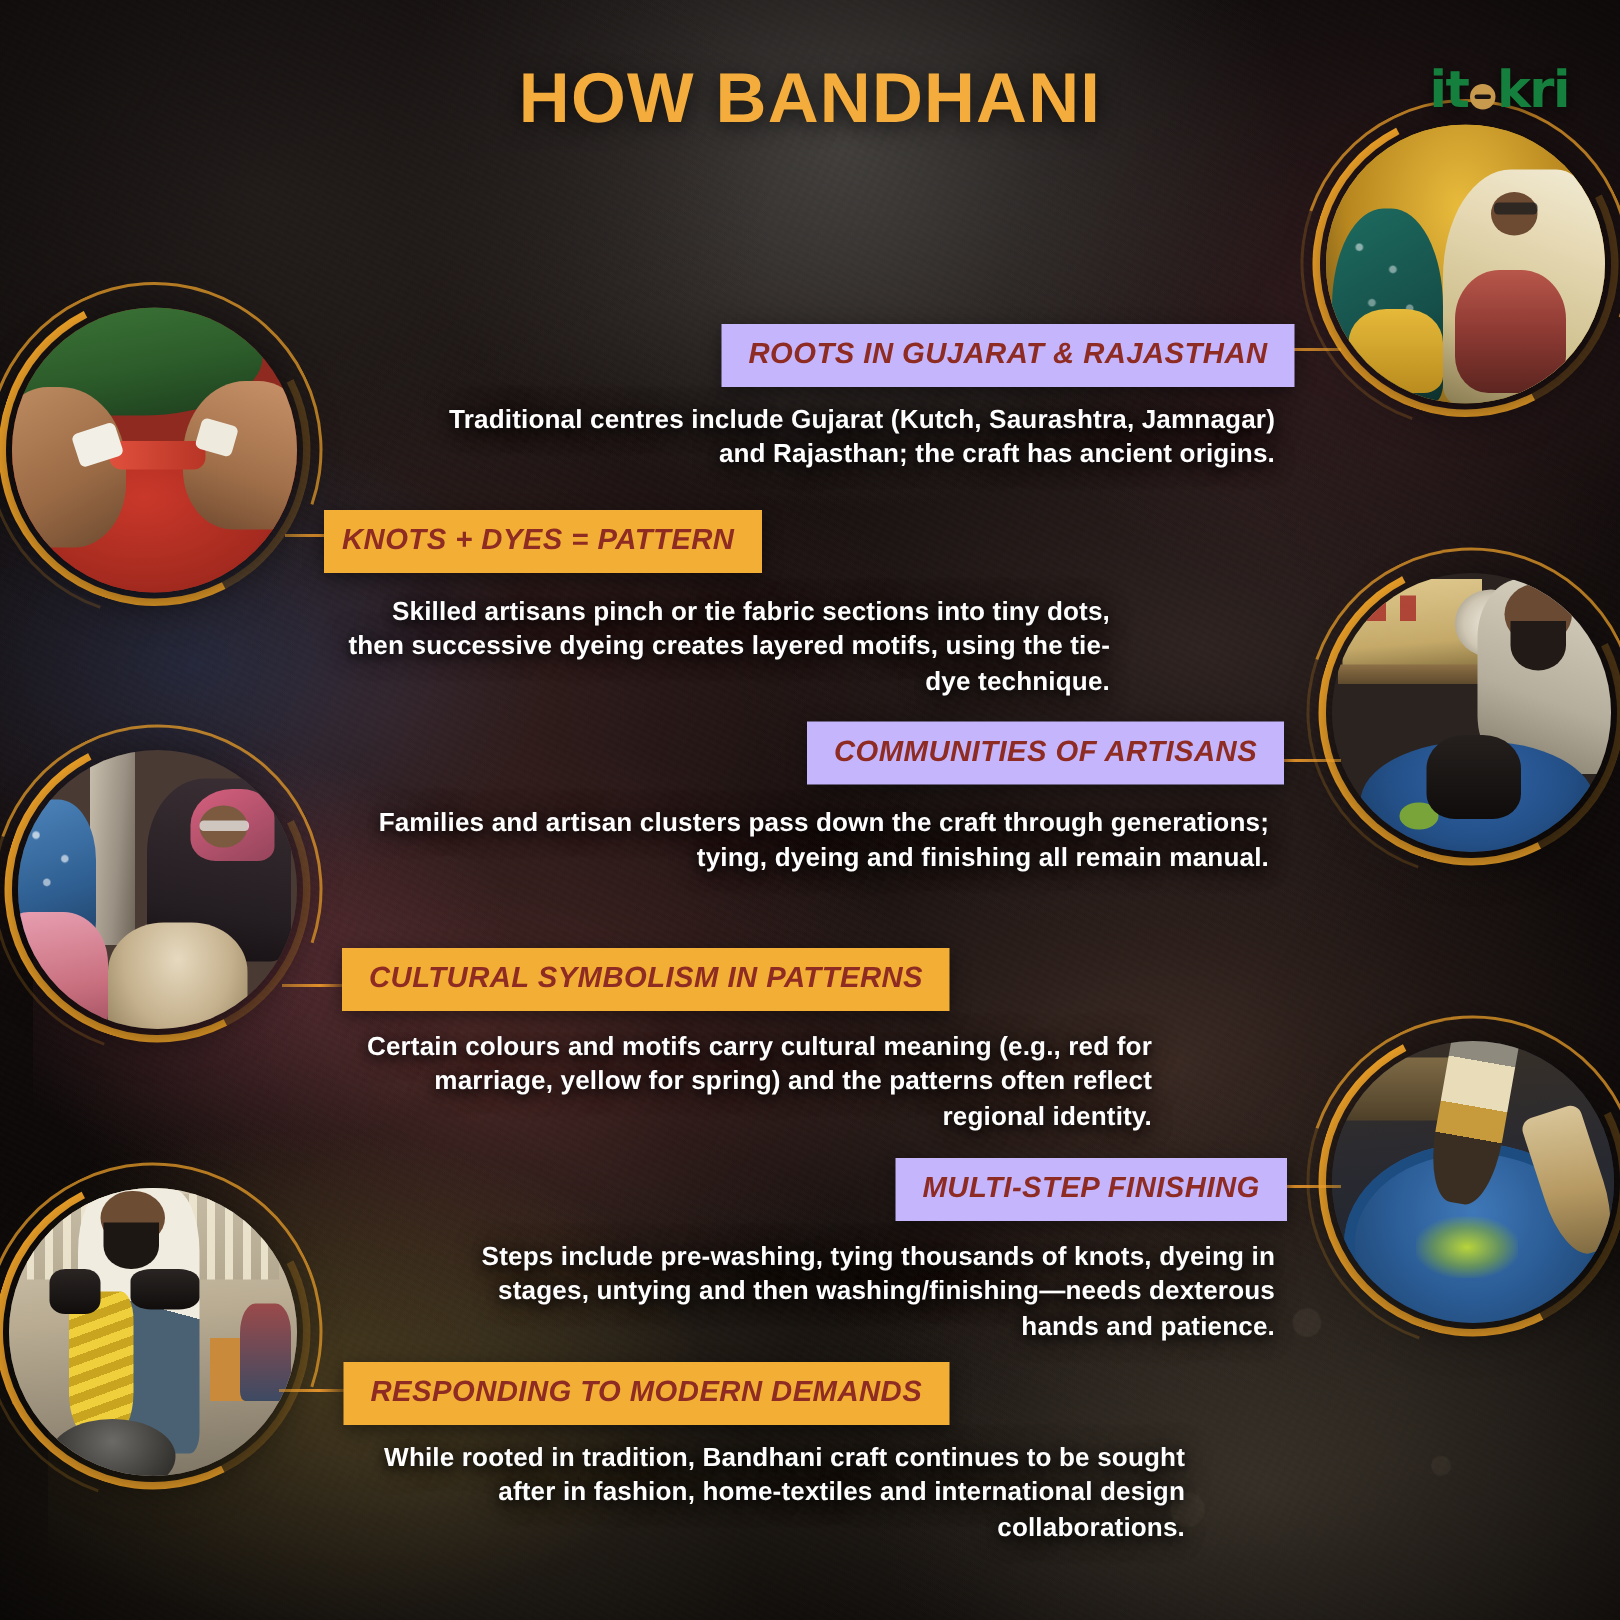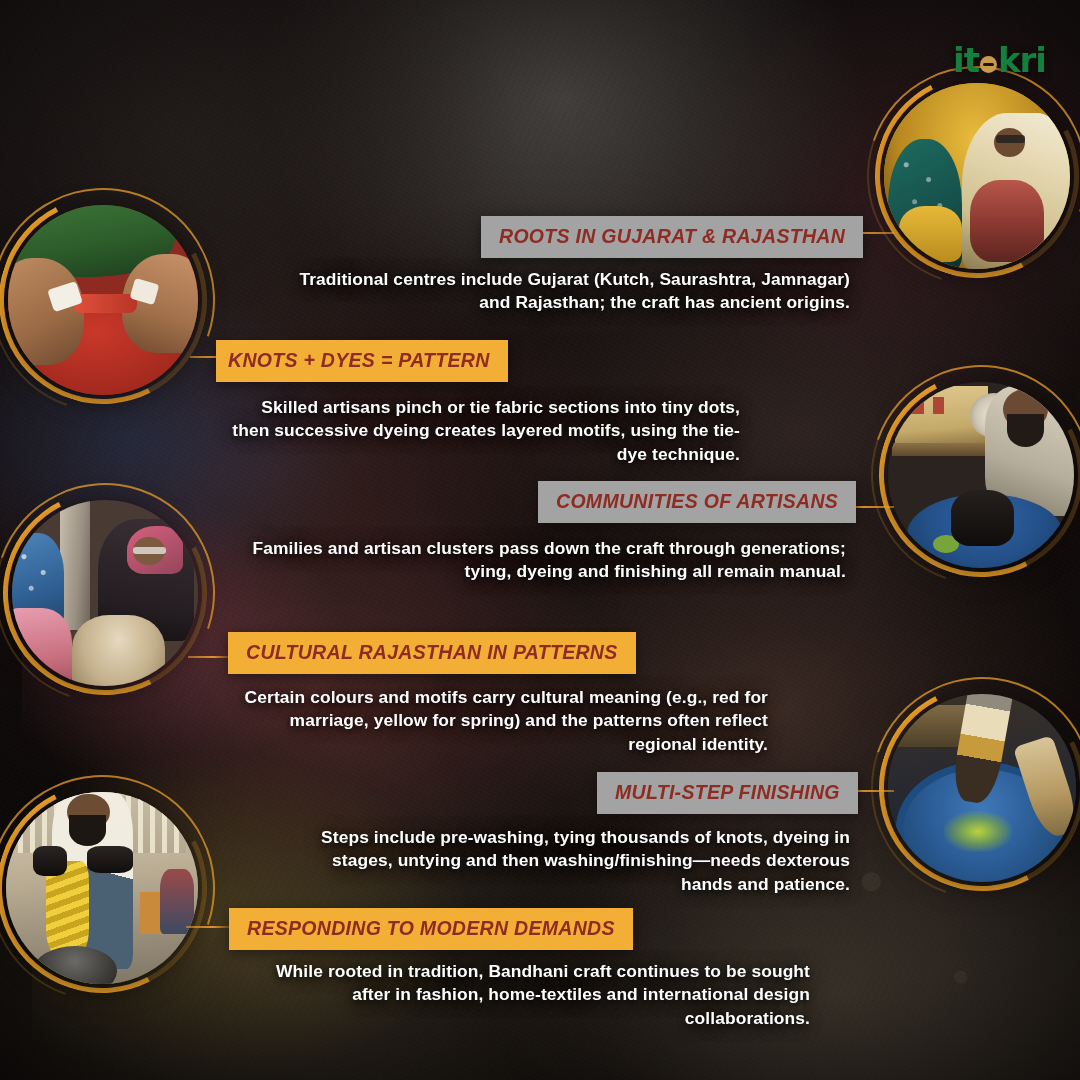--- a/index.html
+++ b/index.html
@@ -272,21 +272,21 @@
 
   
   .label {
     position:absolute; z-index:7;
     padding:9px 18px 10px;
     font-size:19.5px; font-weight:bold; font-style:italic;
     letter-spacing:.3px; white-space:nowrap;
     color:#8e2b22;
     box-shadow:0 3px 12px rgba(0,0,0,.45);
   }
-  .label.cream { background:#a3a3a3; }
+  .label.cream { background:#c4b5fd; }
   .label.amber { background:#f3ae35; }
 
   .para {
     position:absolute; z-index:6;
     color:#ffffff; font-size:17.4px; font-weight:bold;
     line-height:1.34; letter-spacing:.1px;
     text-shadow:0 2px 7px rgba(0,0,0,.85), 0 0 18px rgba(0,0,0,.6);
   }
   .para.right { text-align:right; }
   .para.left  { text-align:right; }
@@ -303,20 +303,21 @@
   <div class="bg-base"></div>
   <div class="bg-blue"></div>
   <div class="bg-pink"></div>
   <div class="bg-yellow"></div>
   <div class="bg-fabric"></div>
   <div class="bg-grain"></div>
   <div class="bg-vig"></div>
 </div>
 
 <div class="title">
+  <span>HOW BANDHANI</span>
 </div>
 
 <div class="logo">
   <span>it</span>
   <span class="dot"></span>
   <span>kri</span>
 </div>
 
 <div class="ring" style="left:884px; top:83px; width:186px; height:186px;"></div>
 <div class="photo" style="left:884px; top:83px; width:186px; height:186px;">
@@ -415,20 +416,20 @@
 
 <div class="label cream" style="left:481px; top:216px;">ROOTS IN GUJARAT &amp; RAJASTHAN</div>
 <div class="para right" style="left:270px; top:268px; width:580px;text-align:right;">Traditional centres include Gujarat (Kutch, Saurashtra, Jamnagar) and Rajasthan; the craft has ancient origins.</div>
 
 <div class="label amber" style="left:216px; top:340px;padding-left:12px;">KNOTS + DYES = PATTERN</div>
 <div class="para left" style="left:220px; top:396px; width:520px;">Skilled artisans pinch or tie fabric sections into tiny dots, then successive dyeing creates layered motifs, using the tie-dye technique.</div>
 
 <div class="label cream" style="left:538px; top:481px;">COMMUNITIES OF ARTISANS</div>
 <div class="para right" style="left:236px; top:537px; width:610px;">Families and artisan clusters pass down the craft through generations; tying, dyeing and finishing all remain manual.</div>
 
-<div class="label amber" style="left:228px; top:632px;">CULTURAL RAJASTHAN IN PATTERNS</div>
+<div class="label amber" style="left:228px; top:632px;">CULTURAL SYMBOLISM IN PATTERNS</div>
 <div class="para left" style="left:228px; top:686px; width:540px;">Certain colours and motifs carry cultural meaning (e.g., red for marriage, yellow for spring) and the patterns often reflect regional identity.</div>
 
 <div class="label cream" style="left:597px; top:772px;">MULTI-STEP FINISHING</div>
 <div class="para right" style="left:310px; top:826px; width:540px;">Steps include pre-washing, tying thousands of knots, dyeing in stages, untying and then washing/finishing—needs dexterous hands and patience.</div>
 
 <div class="label amber" style="left:229px; top:908px;">RESPONDING TO MODERN DEMANDS</div>
-<div class="para left" style="left:230px; top:960px; width:560px;margin-left:20px;">While rooted in tradition, Bandhani craft continues to be sought after in fashion, home-textiles and international design collaborations.</div>
+<div class="para left" style="left:230px; top:960px; width:560px;">While rooted in tradition, Bandhani craft continues to be sought after in fashion, home-textiles and international design collaborations.</div>
 
 </body></html>

